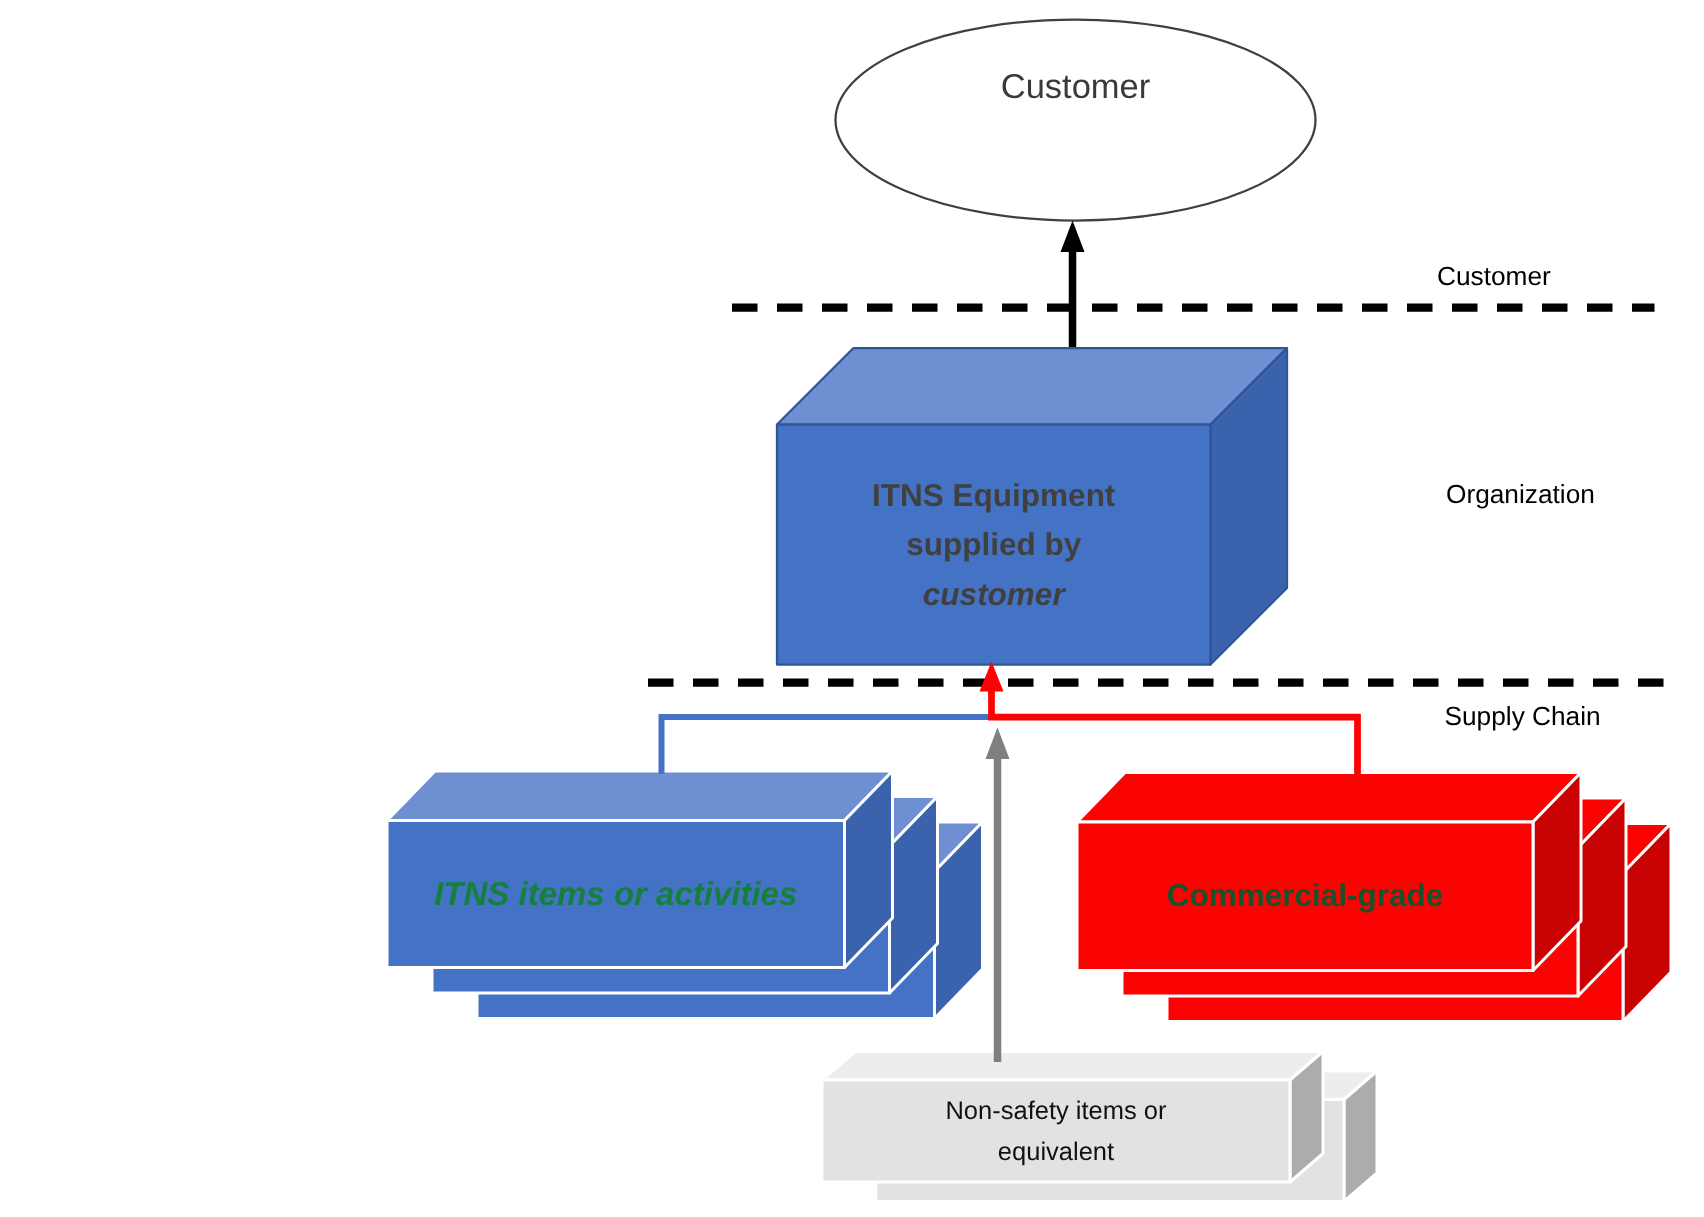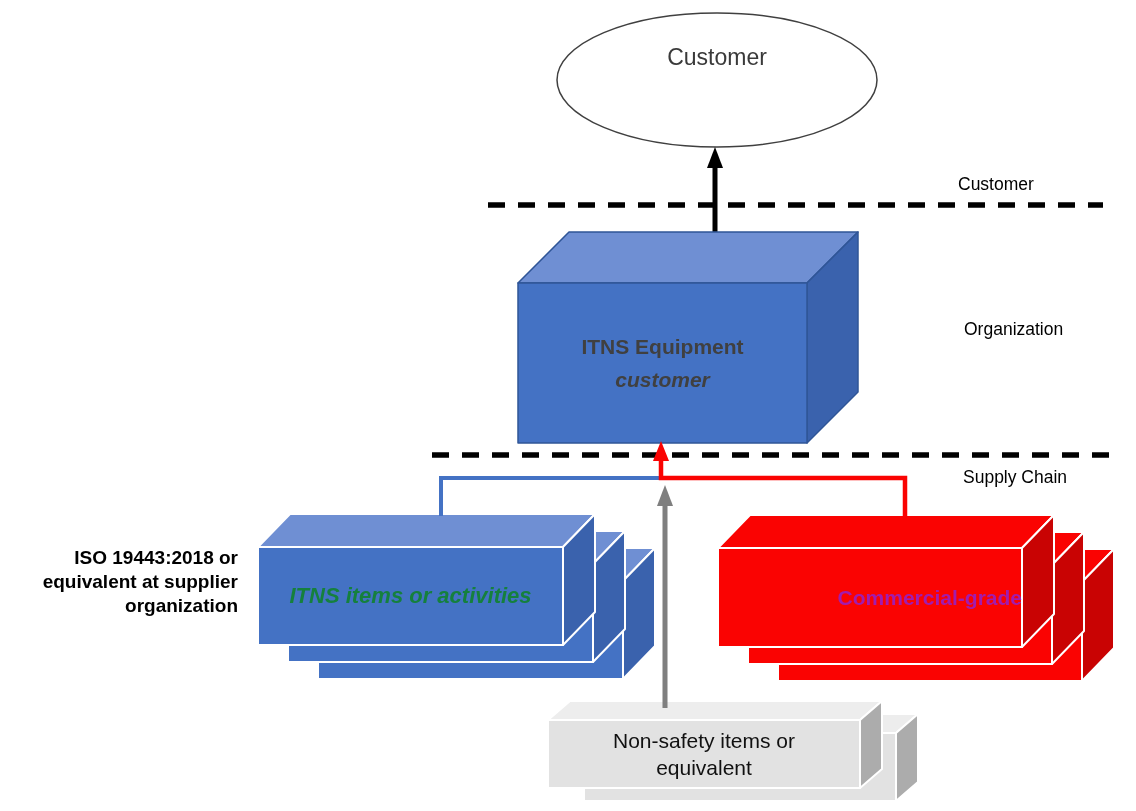--- a/index.html
+++ b/index.html
@@ -15,25 +15,25 @@
   .zone-lbl{font-size:17.5px;line-height:20px;}
   .ellipse-text{left:557px;top:42px;width:320px;text-align:center;
                 font-size:23px;line-height:31px;color:#3A3A3A;}
   .main-box-text{left:518px;top:283px;width:289px;height:160px;display:flex;
                  flex-direction:column;justify-content:center;align-items:center;
                  color:#404040;font-weight:bold;font-size:21px;line-height:33px;text-align:center;}
   .itns-text{left:258px;top:547px;width:305px;height:98px;display:flex;
              justify-content:center;align-items:center;color:#15803d;font-weight:bold;
              font-size:22px;text-align:center;font-style:italic;}
   .comm-text{left:718px;top:548px;width:304px;height:99px;display:flex;
-             flex-direction:column;justify-content:center;align-items:flex-end;color:#a21caf;
+             flex-direction:column;justify-content:center;align-items:center;color:#14532d;
              font-weight:bold;font-size:21px;line-height:31px;text-align:center;}
   .nonsafety-text{left:548px;top:720px;width:312px;height:68px;display:flex;
                   flex-direction:column;justify-content:center;align-items:center;
-                  color:#111;font-size:21px;line-height:27px;text-align:center;}
+                  color:#111;font-size:17px;line-height:27px;text-align:center;}
   .iso-text{left:0px;top:546px;width:238px;text-align:right;font-weight:bold;
             font-size:19px;line-height:24px;}
 </style>
 </head>
 <body>
 
 <div class="stage">
 
   <svg width="1136" height="811" viewBox="0 0 1136 811">
 
@@ -102,33 +102,29 @@
   <div class="lbl ellipse-text">
     <div>Customer</div>
   </div>
 
   <div class="lbl zone-lbl" style="left:958px;top:174px;">Customer</div>
   <div class="lbl zone-lbl" style="left:964px;top:319px;">Organization</div>
   <div class="lbl zone-lbl" style="left:963px;top:467px;">Supply Chain</div>
 
   <div class="lbl main-box-text">
     <div>ITNS Equipment</div>
+    <div>supplied by</div>
     <div><i>customer</i></div>
   </div>
 
   <div class="lbl itns-text">ITNS items or activities</div>
 
   <div class="lbl comm-text">
     <div>Commercial-grade</div>
   </div>
 
   <div class="lbl nonsafety-text">
     <div>Non-safety items or</div>
     <div>equivalent</div>
   </div>
 
-  <div class="lbl iso-text">
-    <div>ISO 19443:2018 or</div>
-    <div>equivalent at supplier</div>
-    <div>organization</div>
-  </div>
 
 </div>
 
 </body></html>

